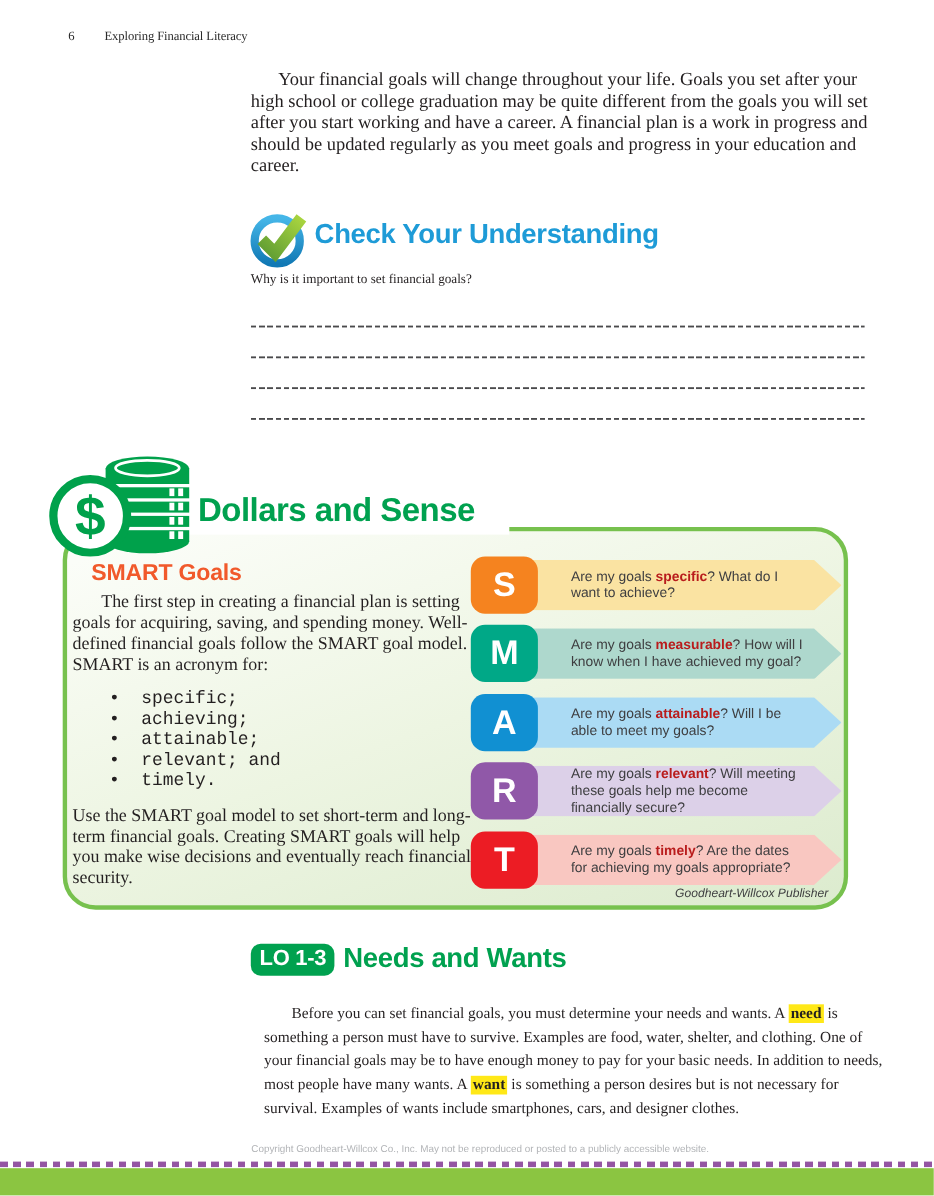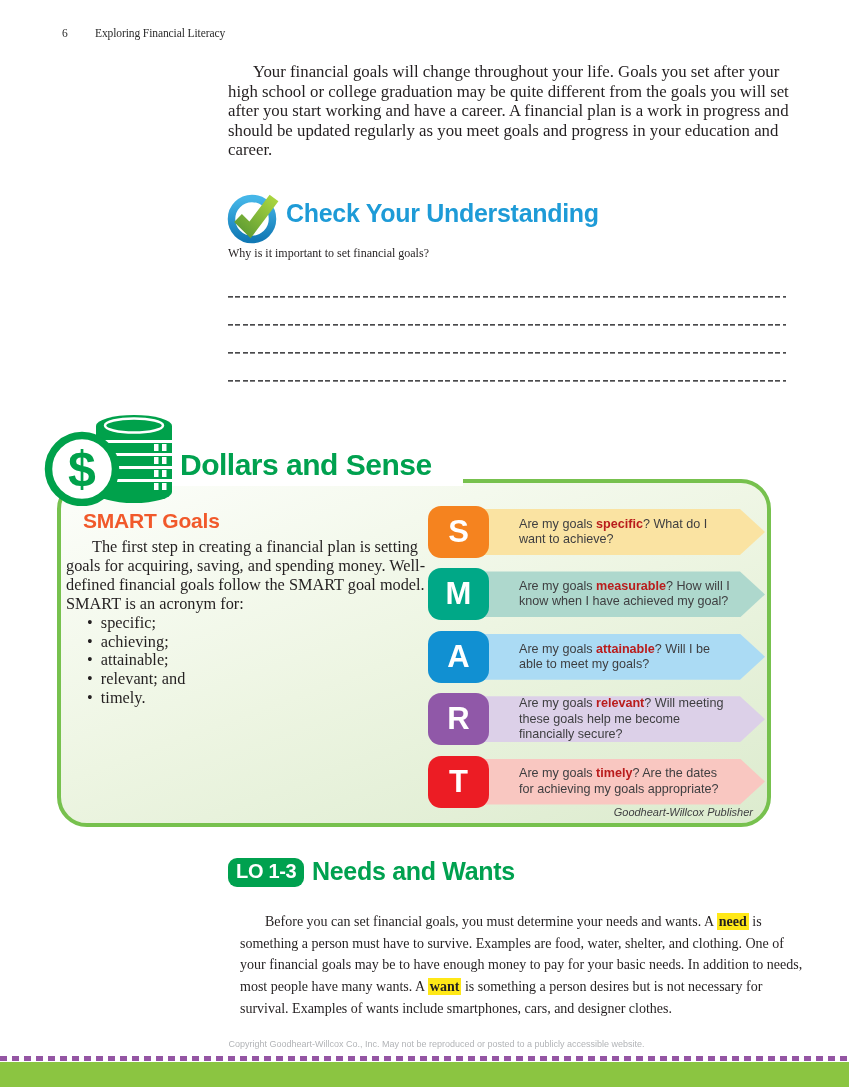--- a/index.html
+++ b/index.html
@@ -44,21 +44,21 @@
   .feature-box{position:absolute;left:57px;top:479px;width:706px;height:340px;
     border:4px solid var(--box-border-green);border-radius:30px;
     background:linear-gradient(160deg,#FBFDF8 5%,#EDF5E2 50%,#DCEBCE 100%);z-index:1;}
   .smart-heading{position:absolute;left:22px;top:26px;margin:0;
     font-family:"Liberation Sans",sans-serif;font-size:21px;font-weight:bold;
     color:var(--orange-heading);letter-spacing:-.2px;}
   .smart-copy{position:absolute;left:5px;top:55px;width:368px;
     font-size:16.3px;line-height:18.9px;}
   .smart-copy p{margin:0;}
   .smart-copy p.indent{text-indent:26px;}
-  .smart-bullets{margin:0;padding:0 0 0 21px;list-style:none;}
+  .smart-bullets{margin:12px;padding:0 0 0 21px;list-style:none;font-family:Liberation Mono, monospace;}
   .smart-bullets li::before{content:"\2022\00a0\00a0";}
   
   .smart-rows{position:absolute;left:367px;top:23px;width:337px;display:flex;
     flex-direction:column;gap:10.4px;}
   .smart-row{display:flex;align-items:center;height:52px;}
   .letter-box{width:61px;height:52px;border-radius:13px;flex:0 0 61px;z-index:2;
     display:flex;align-items:center;justify-content:center;
     font-family:"Liberation Sans",sans-serif;font-size:31px;font-weight:bold;color:#fff;}
   .arrow{flex:1;height:46px;margin-left:-6px;display:flex;align-items:center;
     padding:0 30px 0 36px;box-sizing:border-box;
@@ -153,20 +153,21 @@
     <h3 class="smart-heading">SMART Goals</h3>
     <div class="smart-copy">
       <p class="indent">The first step in creating a financial plan is setting goals for acquiring, saving, and spending money. Well-defined financial goals follow the SMART goal model. SMART is an acronym for:</p>
       <ul class="smart-bullets">
           <li>specific;</li>
           <li>achieving;</li>
           <li>attainable;</li>
           <li>relevant; and</li>
           <li>timely.</li>
         </ul>
+      <p>Use the SMART goal model to set short-term and long-term financial goals. Creating SMART goals will help you make wise decisions and eventually reach financial security.</p>
     </div>
     <div class="smart-rows">
         <div class="smart-row">
           <div class="letter-box" style="background: rgb(245, 131, 31);">S</div>
           <div class="arrow" style="background: rgb(250, 227, 162);">
             <div class="arrow-text">Are my goals <b>specific</b>? What do I want to achieve?</div>
           </div>
         </div>
         <div class="smart-row">
           <div class="letter-box" style="background: rgb(0, 168, 135);">M</div>

